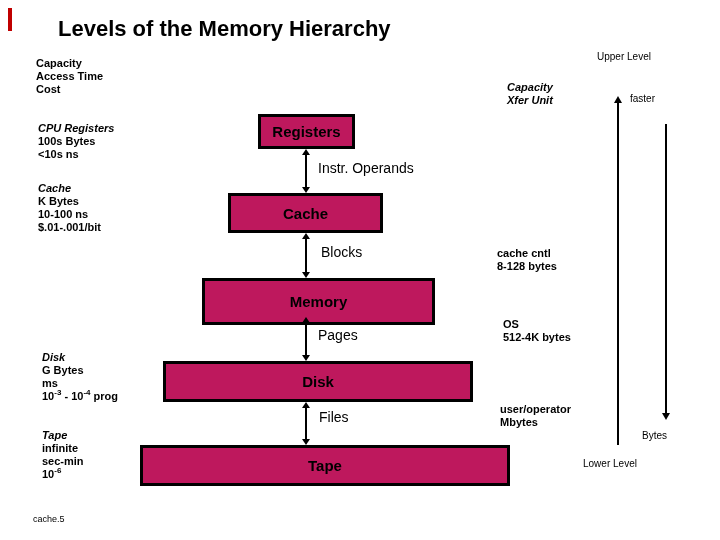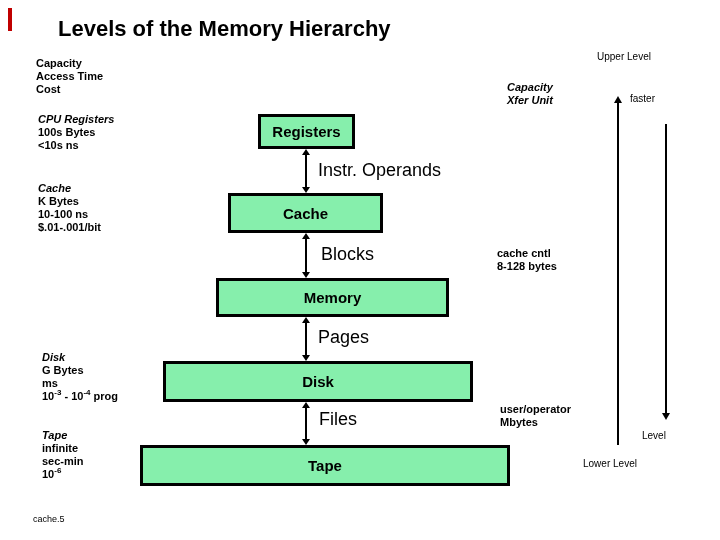--- a/index.html
+++ b/index.html
@@ -4,24 +4,24 @@
 <style>
   html,body{margin:0;padding:0;background:#fff;}
   .slide{position:relative;width:720px;height:540px;background:#ffffff;
          font-family:Liberation Sans, sans-serif;color:#000;overflow:hidden;padding-left:46px;}
   .abs{position:absolute;}
   .title{font-size:22px;font-weight:bold;letter-spacing:0px;}
   .accent{position:absolute;background:#c00000;}
   .spec{font-size:11px;font-weight:bold;line-height:13px;}
   .spec .it{font-style:italic;}
   .sup{font-size:8px;position:relative;top:-5px;}
-  .box{position:absolute;border:3px solid #000;box-sizing:border-box;background:#86efac;
+  .box{position:absolute;border:3px solid #000;box-sizing:border-box;background:#be185d;
        display:flex;align-items:center;justify-content:center;
        font-weight:bold;font-size:15px;}
-  .xferlabel{font-size:18px;text-align:right;}
+  .xferlabel{font-size:14px;text-align:right;}
   .rlabel{font-size:10px;}
   .annot{font-size:11px;font-weight:bold;line-height:13px;}
   .annot.it{font-style:italic;}
   .varrow{position:absolute;width:8px;}
   .varrow .line{position:absolute;left:3px;width:2px;background:#000;}
   .varrow.both .line{top:4px;bottom:4px;}
   .varrow.both::before{content:"";position:absolute;top:0;left:0;
      border-left:4px solid transparent;border-right:4px solid transparent;border-bottom:6px solid #000;}
   .varrow.both::after{content:"";position:absolute;bottom:0;left:0;
      border-left:4px solid transparent;border-right:4px solid transparent;border-top:6px solid #000;}
@@ -40,21 +40,21 @@
 
   <div class="accent" style="left:8px;top:8px;width:4px;height:23px;"></div>
   <div class="abs title" style="left:58px;top:16px;">Levels of the Memory Hierarchy</div>
 
   <div class="abs spec it" style="left:36px;top:57px;">
     <div>Capacity</div>
     <div>Access Time</div>
     <div>Cost</div>
   </div>
 
-  <div class="abs spec" style="left:38px;top:113px;">
+  <div class="abs spec" style="left:38px;top:122px;">
     <div class="it">CPU Registers</div>
     <div>100s Bytes</div>
     <div>&lt;10s ns</div>
   </div>
 
   <div class="abs spec" style="left:38px;top:182px;">
     <div class="it">Cache</div>
     <div>K Bytes</div>
     <div>10-100 ns</div>
     <div>$.01-.001/bit</div>
@@ -74,21 +74,21 @@
     <div>sec-min</div>
     <div><span>10</span><span class="sup">-6</span></div>
   </div>
 
   <div class="box" style="left:258px;top:114px;width:97px;height:35px;">
     <span>Registers</span>
   </div>
   <div class="box" style="left:228px;top:193px;width:155px;height:40px;">
     <span>Cache</span>
   </div>
-  <div class="box" style="left:216px;top:278px;width:233px;height:39px;">
+  <div class="box" style="left:202px;top:278px;width:233px;height:47px;">
     <span>Memory</span>
   </div>
   <div class="box" style="left:163px;top:361px;width:310px;height:41px;">
     <span>Disk</span>
   </div>
   <div class="box" style="left:140px;top:445px;width:370px;height:41px;">
     <span>Tape</span>
   </div>
 
   <div class="varrow both" style="left:302px;top:149px;height:44px;">
@@ -111,31 +111,35 @@
 
   <div class="abs annot it" style="left:507px;top:81px;">
     <div>Capacity</div>
     <div>Xfer Unit</div>
   </div>
 
   <div class="abs annot" style="left:497px;top:235px;margin-top:12px;">
     <div>cache cntl</div>
     <div>8-128 bytes</div>
   </div>
+  <div class="abs annot" style="left:503px;top:318px;">
+    <div>OS</div>
+    <div>512-4K bytes</div>
+  </div>
   <div class="abs annot" style="left:500px;top:403px;">
     <div>user/operator</div>
     <div>Mbytes</div>
   </div>
 
   <div class="abs rlabel" style="left:597px;top:51px;">Upper Level</div>
   <div class="abs rlabel" style="left:630px;top:93px;">faster</div>
   <div class="varrow up" style="left:614px;top:96px;height:349px;">
       <div class="line"></div>
     </div>
   <div class="varrow down" style="left:662px;top:124px;height:296px;">
       <div class="line"></div>
     </div>
-  <div class="abs rlabel" style="left:642px;top:430px;">Level</div>
+  <div class="abs rlabel" style="left:642px;top:430px;">Bytes</div>
   <div class="abs rlabel" style="left:583px;top:458px;">Lower Level</div>
 
   <div class="abs footer" style="left:33px;top:514px;">cache.5</div>
 
 </div>
 
 </body></html>

